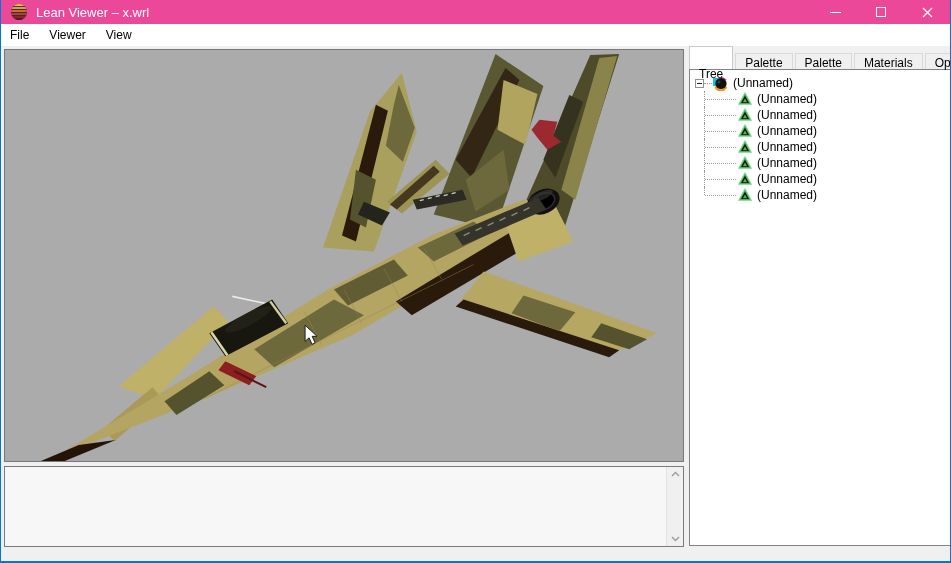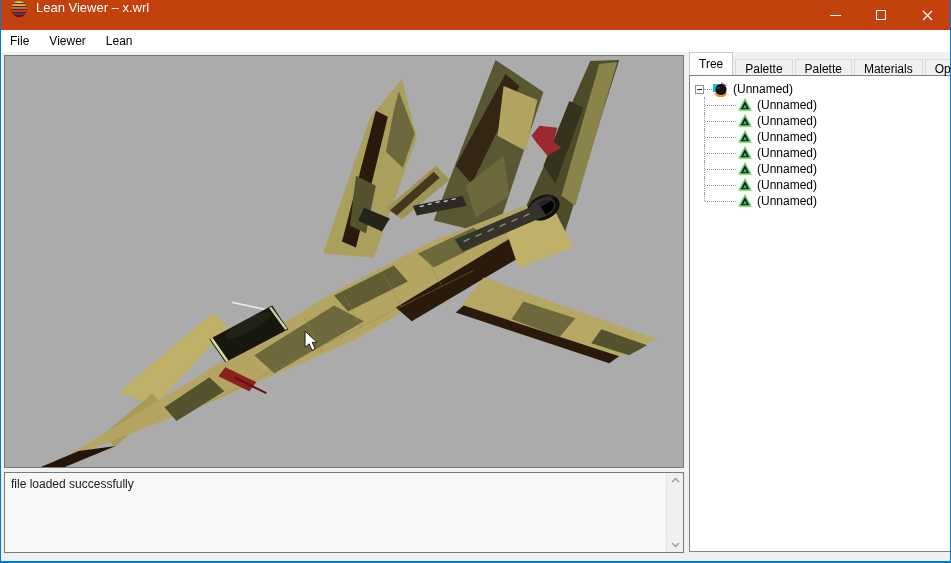--- a/index.html
+++ b/index.html
@@ -8,21 +8,21 @@
 
   .window {
     width:951px; height:563px;
     background:#f0f0f0;
     border-left:1px solid #0078d7; border-right:1px solid #0078d7; border-bottom:2px solid #0078d7;
     display:flex; flex-direction:column;
     position:relative; overflow:hidden;
   }
 
   
-  .titlebar { height:30px; background:#c2410c; display:flex; align-items:flex-start; flex-shrink:0; }
+  .titlebar { height:24px; background:#ec4899; display:flex; align-items:center; flex-shrink:0; }
   .app-icon { width:18px; height:18px; margin-left:9px; flex-shrink:0; }
   .title-text { color:#ffffff; font-size:13px; margin-left:8px; flex:1; white-space:nowrap; }
   .win-btn { width:46px; height:30px; display:flex; align-items:center; justify-content:center; flex-shrink:0; }
   .glyph-min { width:11px; height:1px; background:#ffffff; }
   .glyph-max { width:10px; height:10px; border:1px solid #ffffff; }
 
   
   .menubar { height:22px; background:#ffffff; display:flex; align-items:stretch; flex-shrink:0; }
   .menu-item { font-size:12px; color:#000; padding:4px 10px 0 10px; cursor:default; }
   .menu-item:first-child { padding-left:9px;text-align:center; }
@@ -49,21 +49,21 @@
   }
 
   
   .tabs { position:absolute; left:688px; top:1px; height:22px; display:flex; align-items:flex-end; z-index:2; }
   .tab {
     font-size:12px; color:#000; background:#f0f0f0;
     border:1px solid #d9d9d9; border-bottom:none;
     padding:2px 9px 2px 9px; height:16px; margin-right:2px; white-space:nowrap; cursor:default;
   }
   .tab.active {
-    background:#ffffff; height:23px; padding-top:4px; border-color:#c9c9c9;
+    background:#ffffff; height:23px; padding-top:20px; border-color:#c9c9c9;
     position:relative; z-index:3;
   }
 
   #panel {
     position:absolute; left:688px; top:23px; width:273px; height:477px;
     background:#ffffff; border:1px solid #828282; z-index:1;
     padding:5px 0 0 5px; overflow:hidden;
   }
 
   
@@ -122,21 +122,21 @@
     <div class="win-btn">
       <svg width="11" height="11" viewBox="0 0 11 11">
         <path d="M1,1 L10,10 M10,1 L1,10" stroke="#ffffff" stroke-width="1.3" fill="none"></path>
       </svg>
     </div>
   </div>
 
   <div class="menubar">
     <span class="menu-item">File</span>
     <span class="menu-item">Viewer</span>
-    <span class="menu-item">Lean</span>
+    <span class="menu-item">View</span>
   </div>
 
   <div class="workspace">
 
     <div id="viewport">
       <svg class="scene" viewBox="0 0 680 412" preserveAspectRatio="none">
         <rect x="0" y="0" width="680" height="412" fill="#ababab"></rect>
 
         <polygon points="114,337 209,257 224,272 150,350" fill="#c0b169"></polygon>
         <polygon points="98,380 148,338 158,350 110,392" fill="#a99a58"></polygon>
@@ -199,21 +199,20 @@
 
         <polygon points="36,412 74,396 111,391 60,412" fill="#241407"></polygon>
 
         <g>
           <polygon points="301,276 301,292 305,288.5 308,295 311,293.5 308,287 313,287" fill="#ffffff" stroke="#000000" stroke-width="0.8"></polygon>
         </g>
       </svg>
     </div>
 
     <div id="log">
-      <div class="log-text">file loaded successfully</div>
       <div class="log-scrollbar">
         <svg width="9" height="6" viewBox="0 0 9 6">
           <polyline points="1,5 4.5,1.5 8,5" stroke="#9a9a9a" stroke-width="1.4" fill="none"></polyline>
         </svg>
         <svg width="9" height="6" viewBox="0 0 9 6">
           <polyline points="1,1 4.5,4.5 8,1" stroke="#9a9a9a" stroke-width="1.4" fill="none"></polyline>
         </svg>
       </div>
     </div>
 

